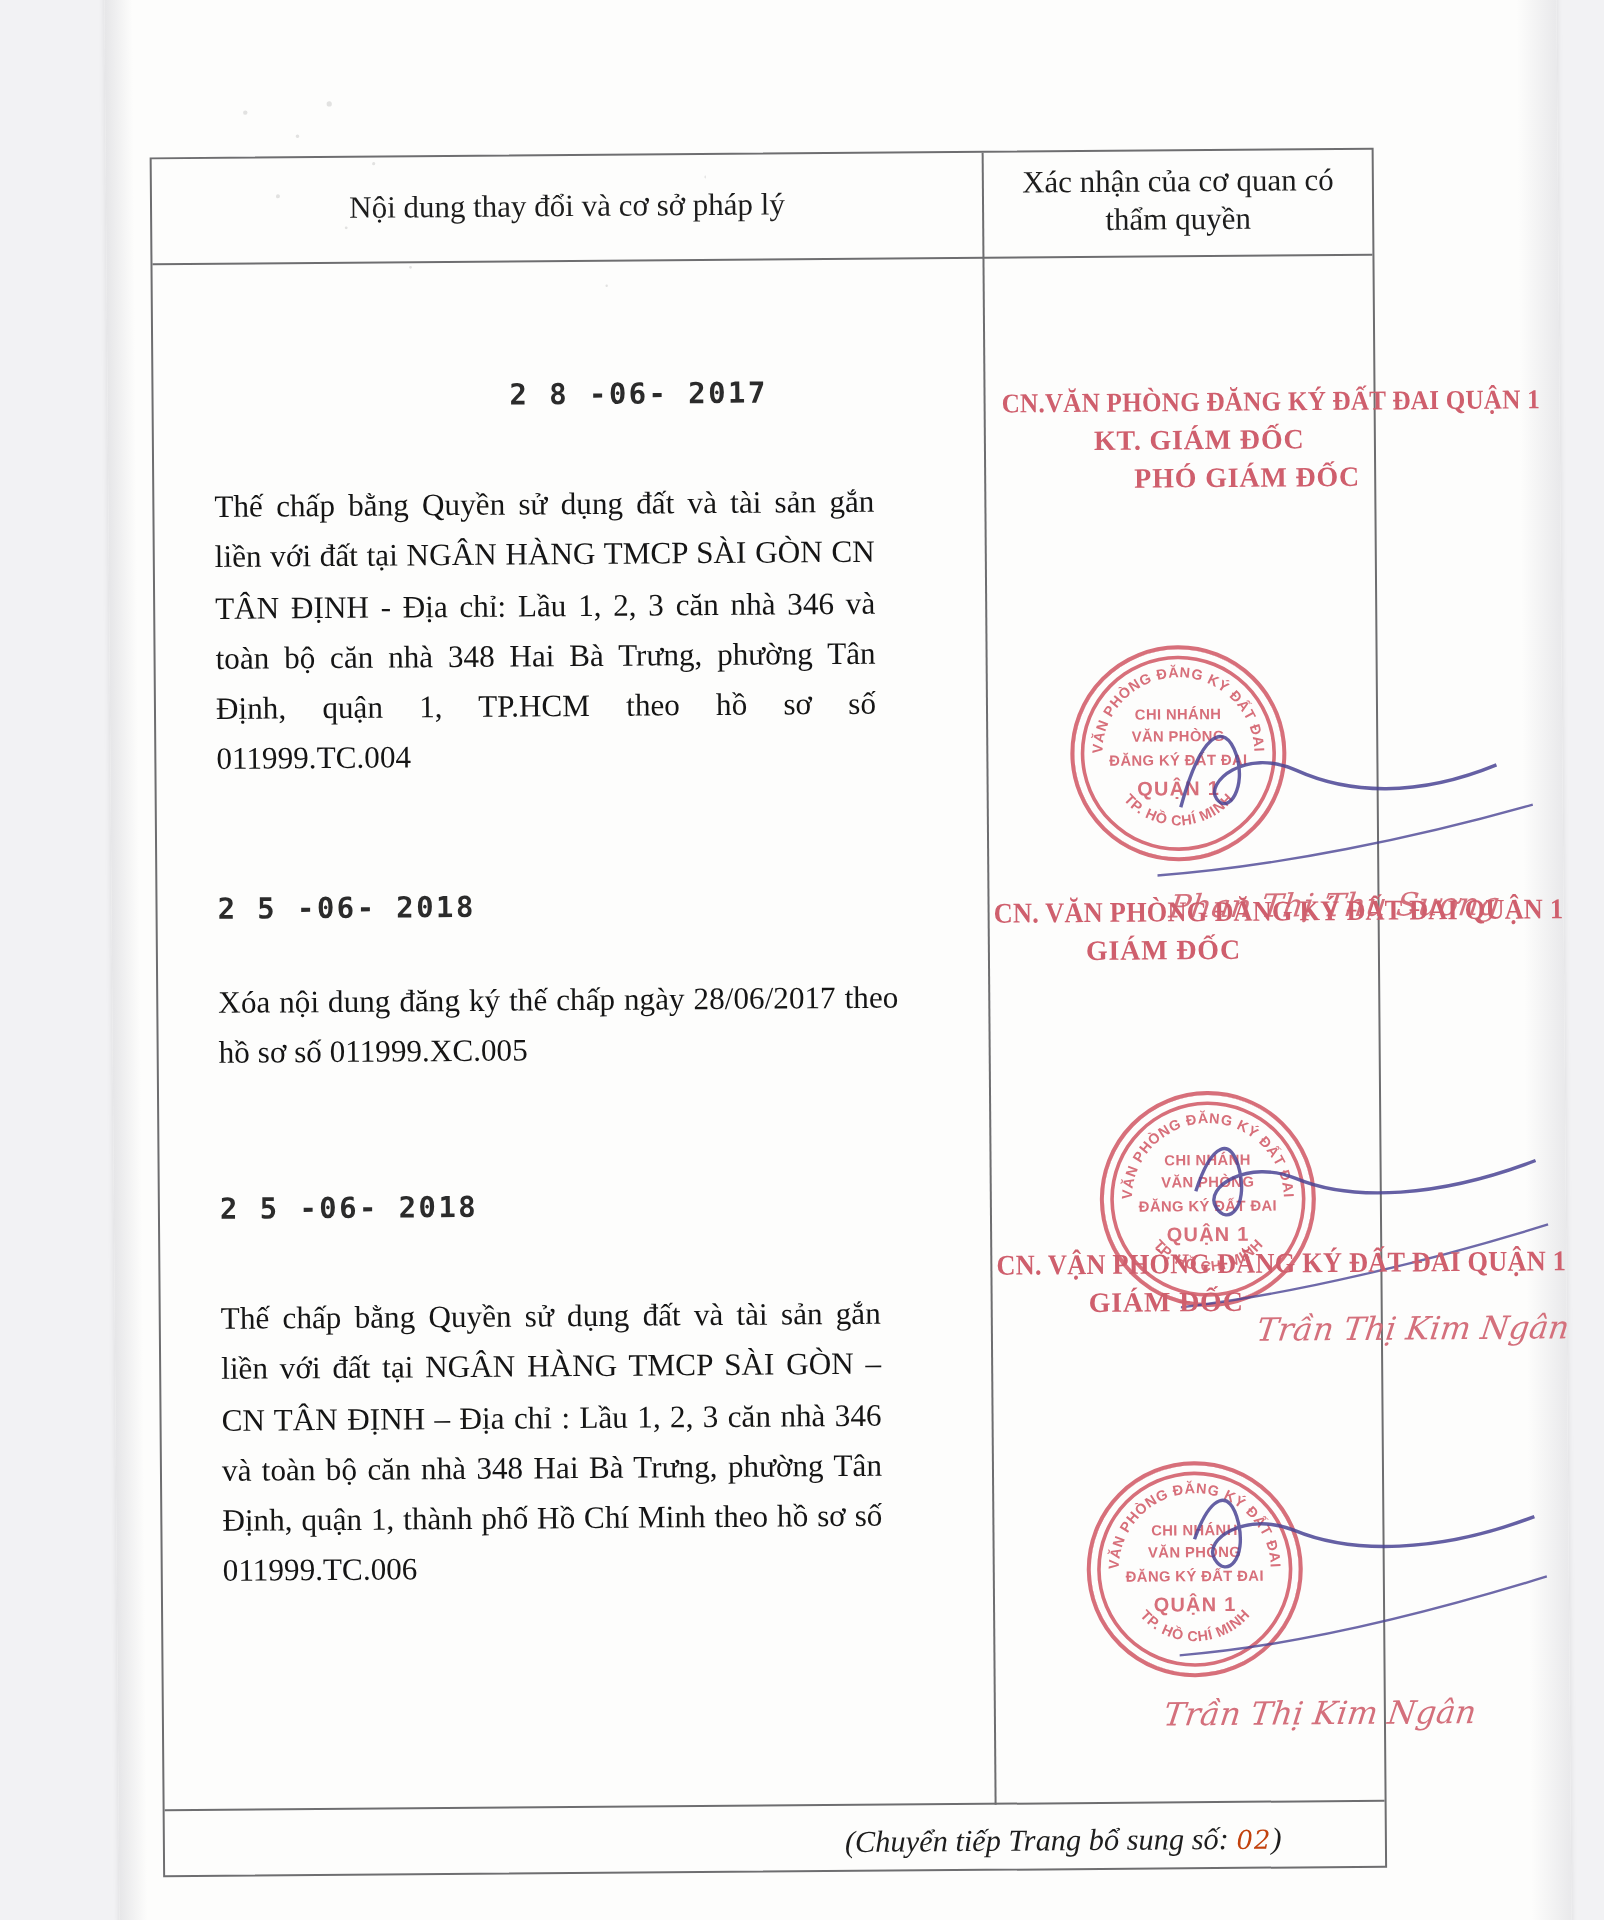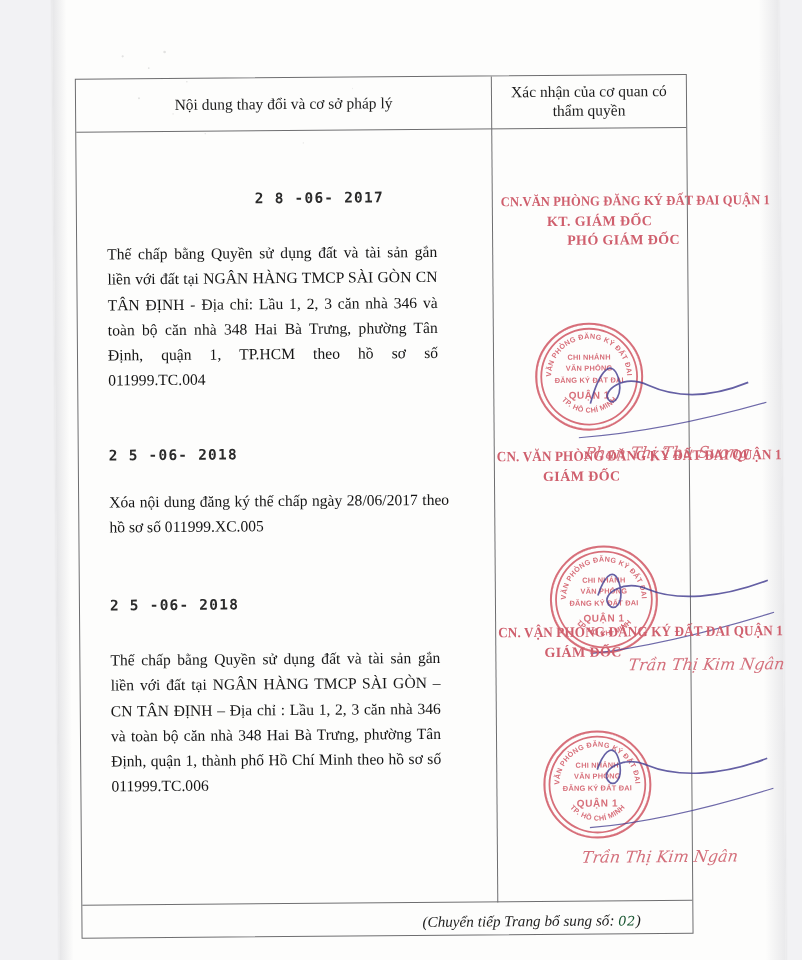--- a/index.html
+++ b/index.html
@@ -218,21 +218,21 @@
     left: 340px;
     bottom: 4px;
     font-style: italic;
     font-size: 15.2px;
     color: #1d1d1d;
     white-space: nowrap;
   }
   #footer-page-number {
     font-family: "DejaVu Serif", serif;
     font-style: italic;
-    color: #14532d;
+    color: #c2410c;
     font-size: 13px;
     letter-spacing: .5px;
   }
 
   #watermark {
     position: absolute;
     left: 8px;
     bottom: 38px;
     font-family: "Liberation Sans", sans-serif;
     font-size: 13px;

